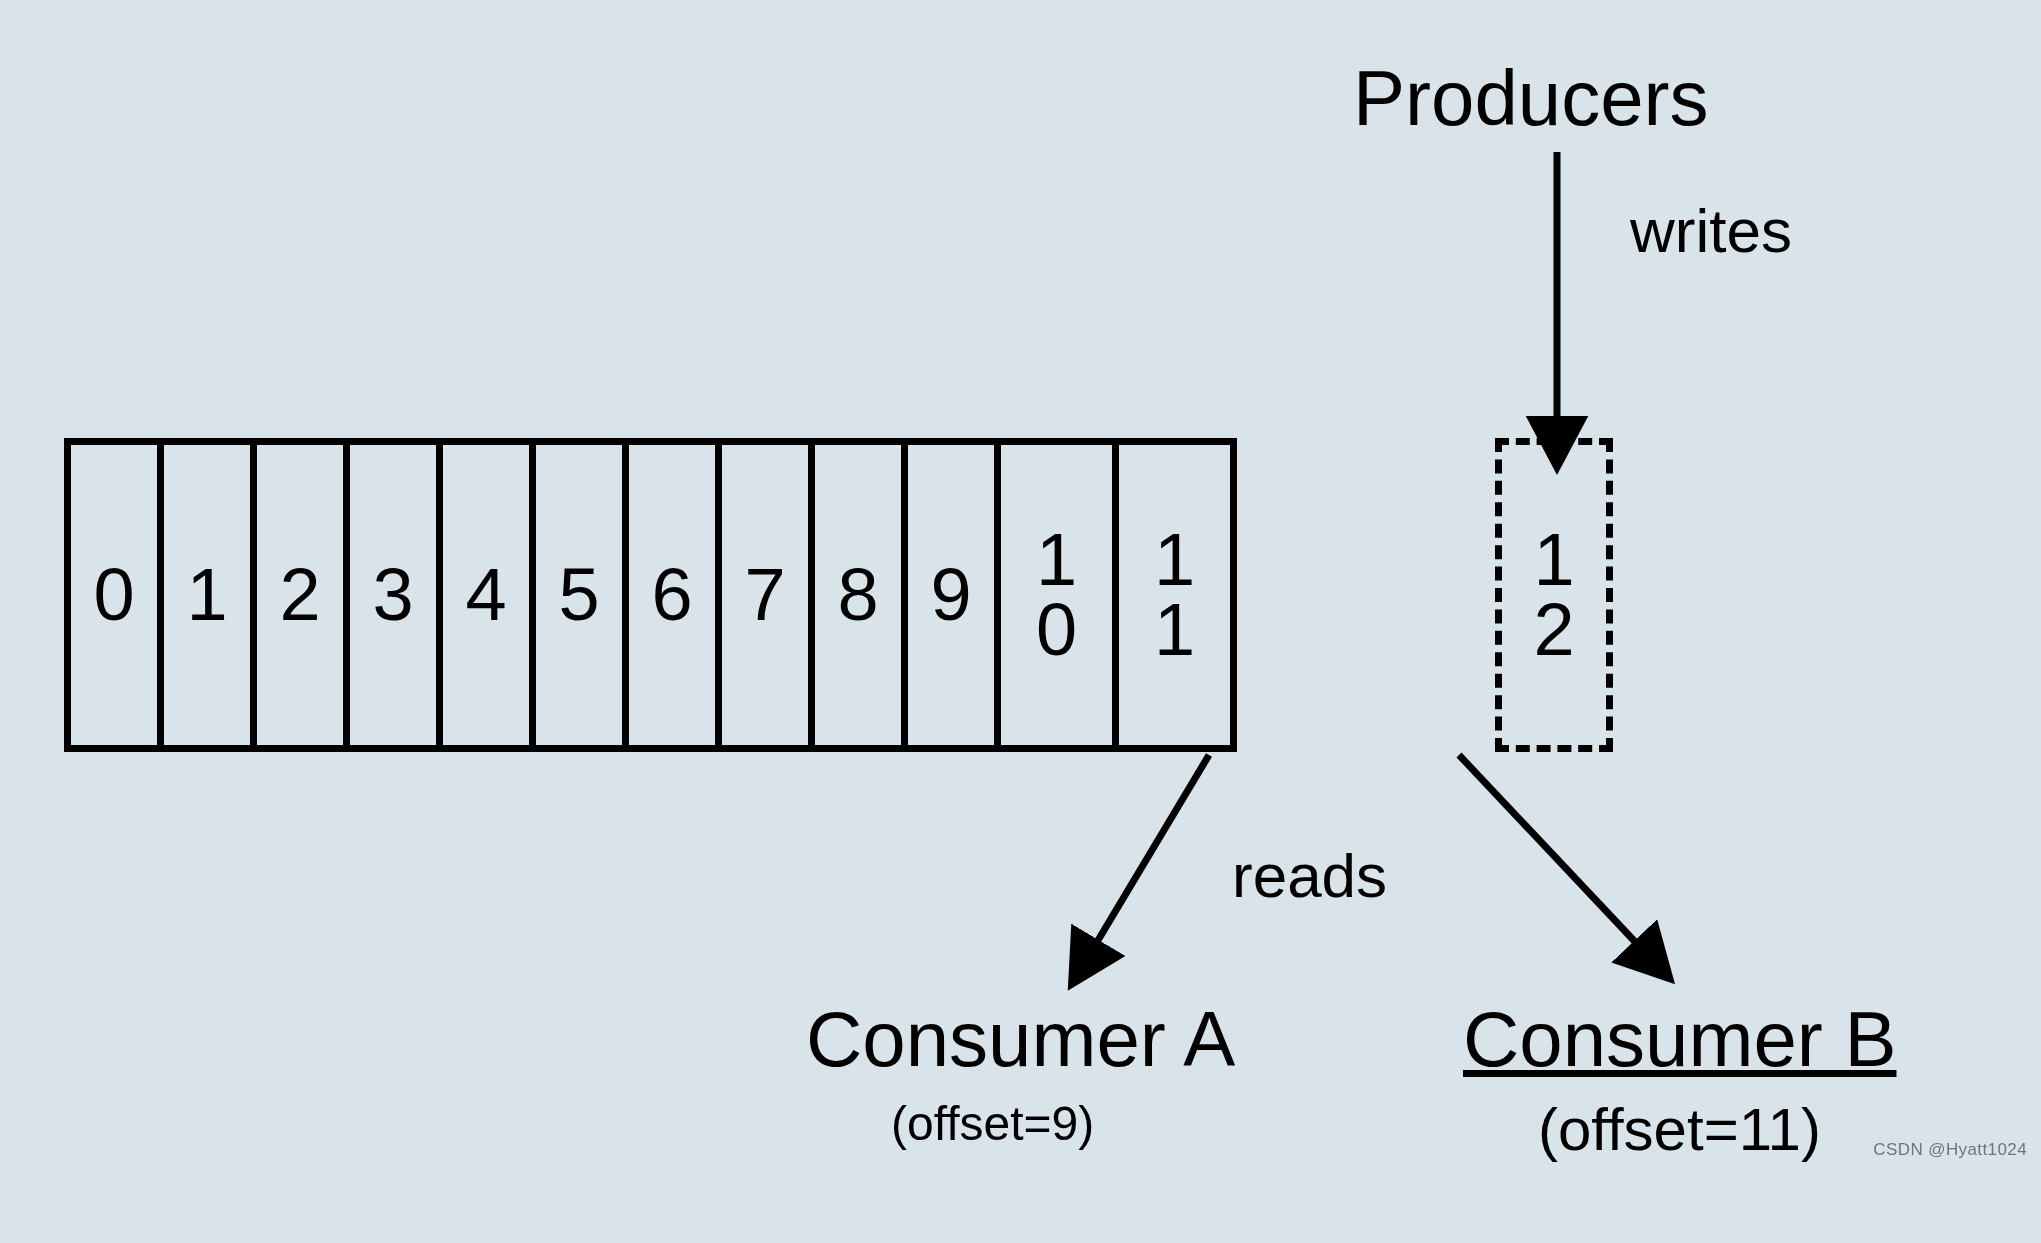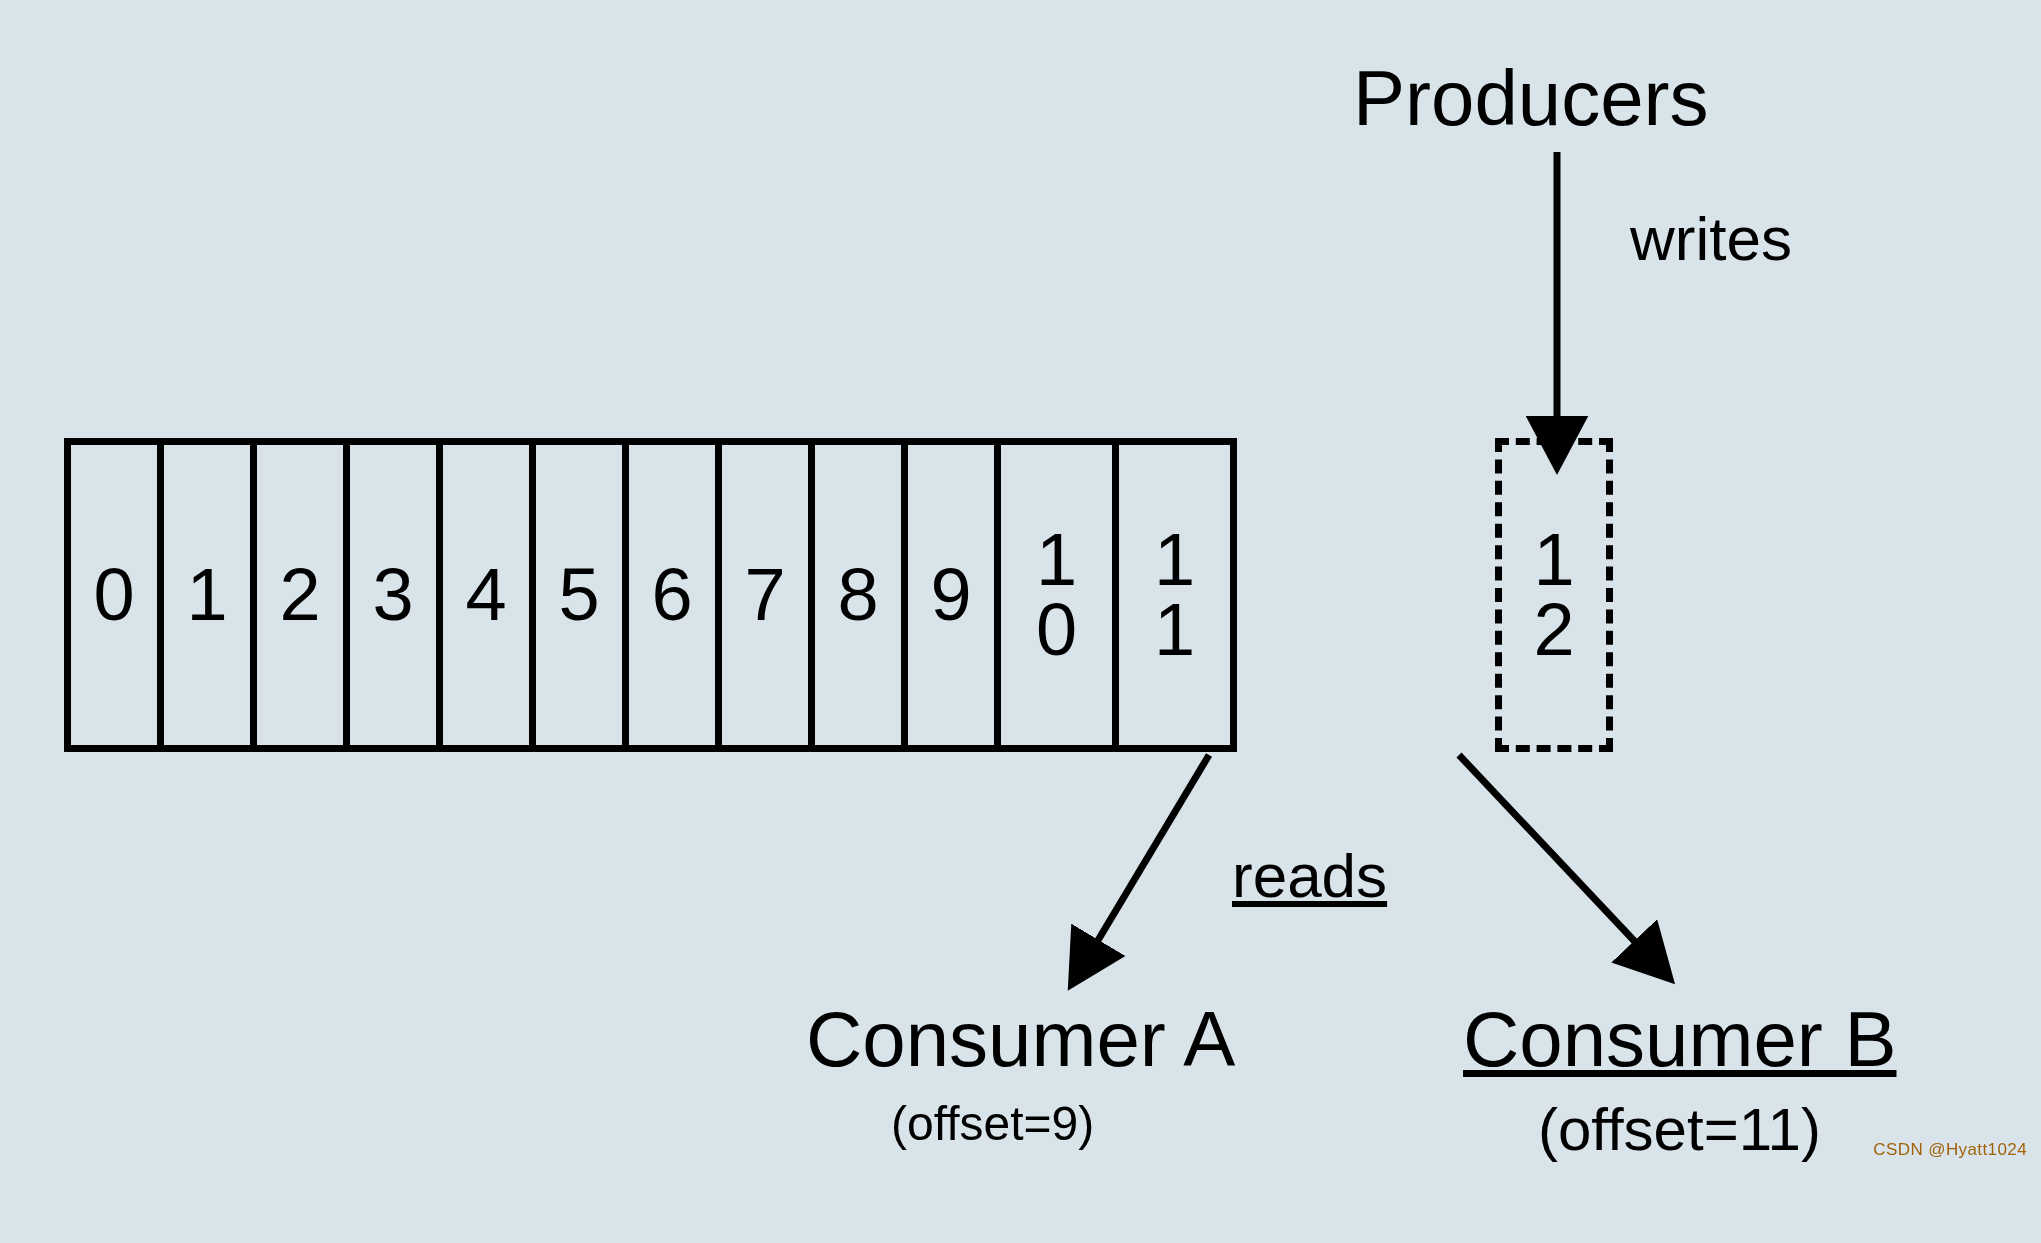--- a/index.html
+++ b/index.html
@@ -27,28 +27,27 @@
     white-space: nowrap;
     line-height: 1;
   }
   #producers-label {
     left: 1353px;
     top: 59px;
     font-size: 78px;
   }
   #writes-label {
     left: 1630px;
-    top: 208px;
+    top: 200px;
     font-size: 62px;
   }
   #reads-label {
     left: 1232px;
     top: 845px;
     font-size: 62px;
-    text-decoration: underline;
   }
   #consumer-a-title {
     left: 806px;
     top: 1000px;
     font-size: 78px;
   }
   #consumer-a-offset {
     left: 891px;
     top: 1100px;
     font-size: 48px;
@@ -62,21 +61,21 @@
   #consumer-b-offset {
     left: 1538px;
     top: 1100px;
     font-size: 60px;
   }
   #watermark {
     position: absolute;
     right: 14px;
     bottom: 12px;
     font-size: 17px;
-    color: #a16207;
+    color: #737373;
     letter-spacing: 0.4px;
     white-space: nowrap;
   }
 
   
   #partition-grid {
     position: absolute;
     left: 64px;
     top: 438px;
     height: 314px;

